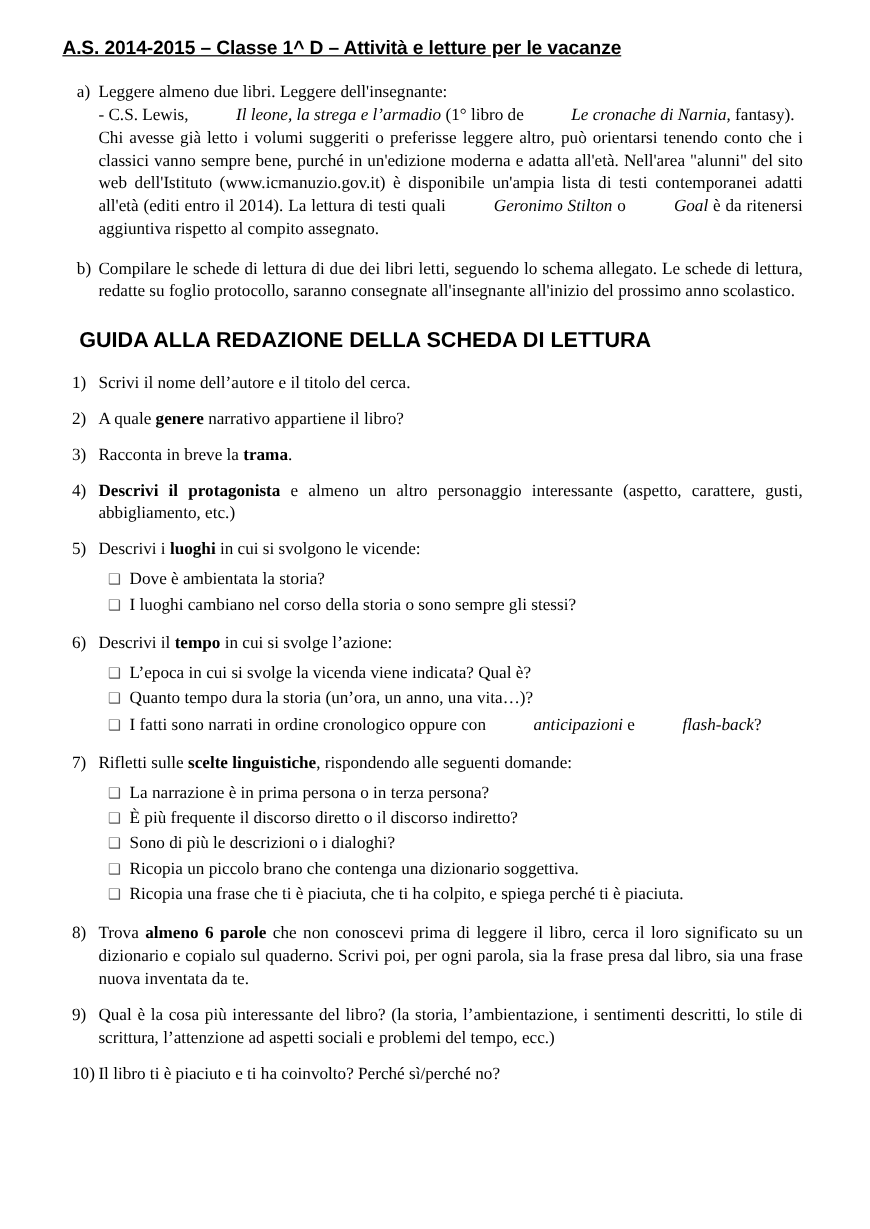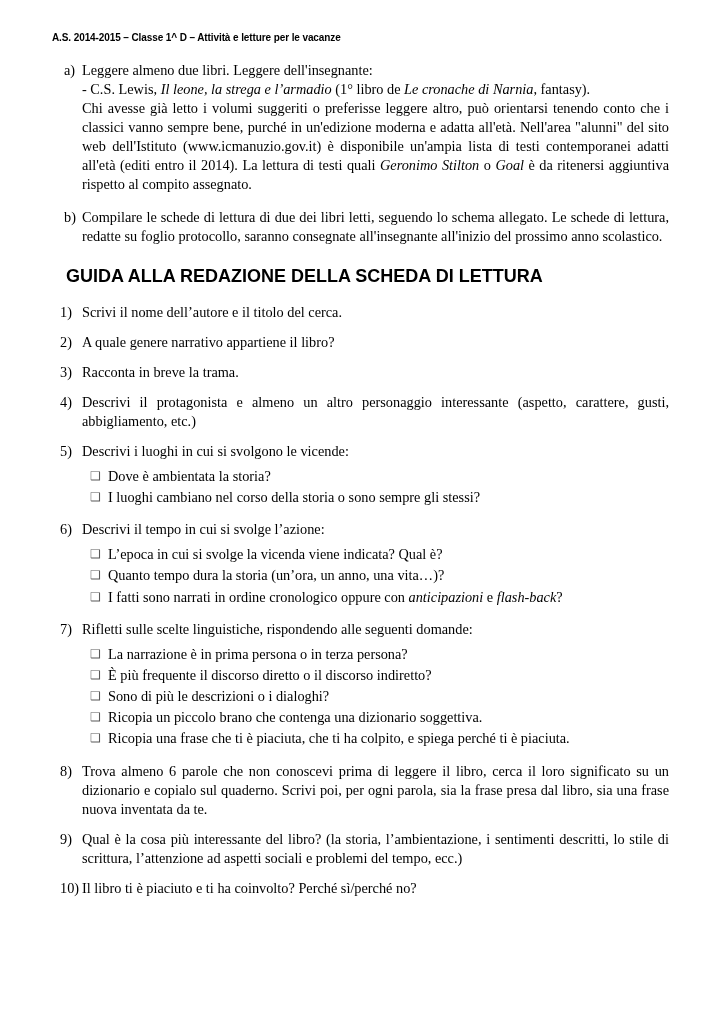--- a/index.html
+++ b/index.html
@@ -17,23 +17,24 @@
   .page {
     position: relative;
     width: 725px;
     height: 1024px;
     box-sizing: border-box;
     padding: 32px 56px 0 52px;
   }
   .doc-title {
     font-family: "Liberation Sans", sans-serif;
     font-weight: bold;
-    font-size: 10px;
+    font-size: 16px;
     letter-spacing: -0.1px;
     margin: 0 0 18px 0;
+    text-decoration: underline;
   }
   
   .lettered {
     margin: 0;
     padding: 0;
     list-style: none;
   }
   .item {
     display: flex;
     align-items: flex-start;
@@ -48,22 +49,22 @@
     text-align: left;
     padding-left: 12px;
     box-sizing: border-box;
   }
   .item .body {
     flex: 1 1 auto;
   }
   .item .body .line {
     display: block;
   }
-  em { font-style: italic; }
-  b, strong { font-weight: normal; }
+  em { font-style: italic; margin-left: 36px; }
+  b, strong { font-weight: bold; }
 
   .section-title {
     font-family: "Liberation Sans", sans-serif;
     font-weight: bold;
     font-size: 18px;
     margin: 20px 0 16px 14px;
   }
 
   .numbered .item { margin-bottom: 11px; }
   .numbered .item .marker { width: 30px; padding-left: 8px; }

